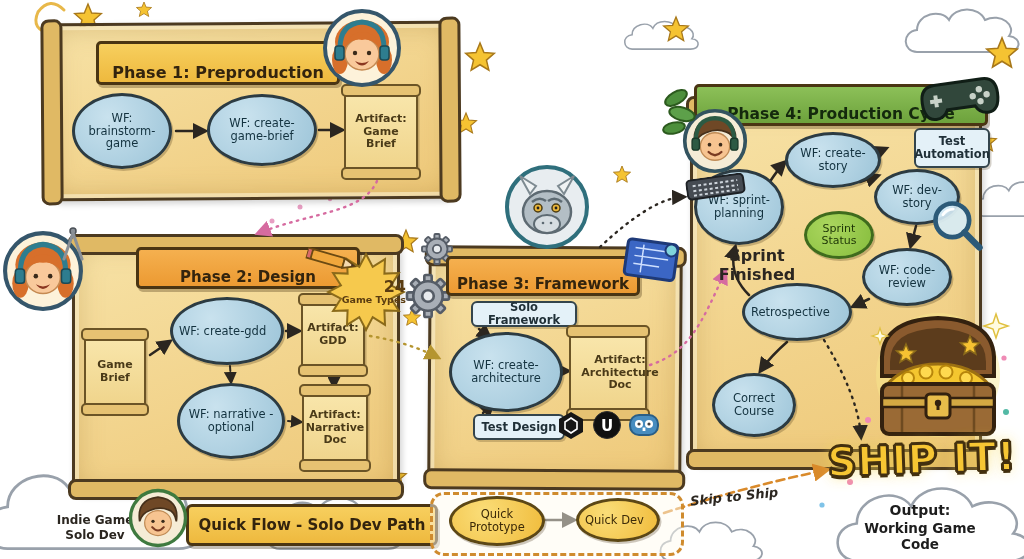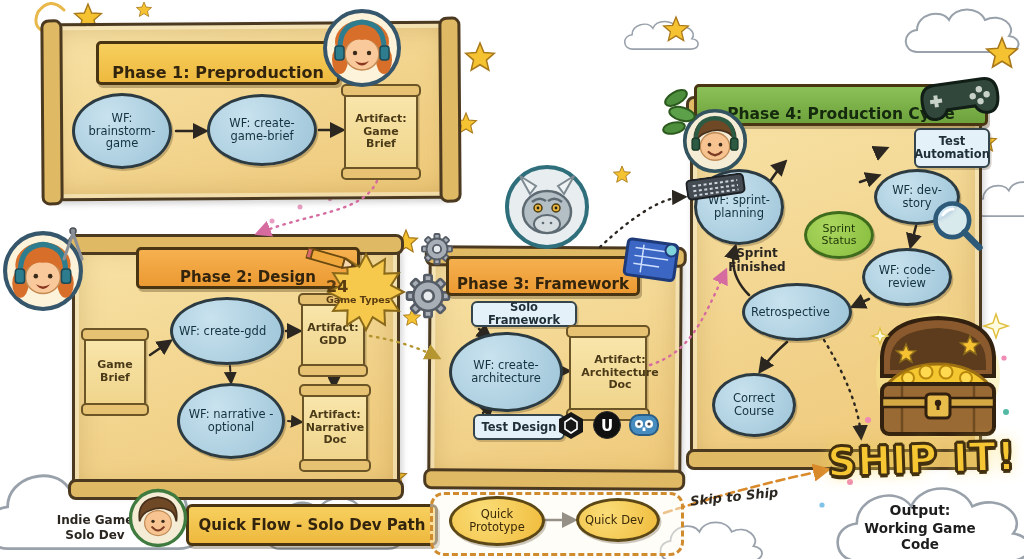--- a/index.html
+++ b/index.html
@@ -29,24 +29,24 @@
        background:linear-gradient(180deg,#f9e7ad,#efd389);border:2.5px solid #6b5426;border-radius:7px;
        font-weight:700;font-size:11px;line-height:1.15;color:#4a3a18;padding:10px 4px;box-sizing:border-box;
        box-shadow:1.5px 2px 0 rgba(60,40,10,.25);}
   .scr::before,.scr::after{content:"";position:absolute;left:-5px;right:-5px;height:9px;background:#e6c272;border:2.5px solid #6b5426;border-radius:5px;}
   .scr::before{top:-6px;} .scr::after{bottom:-6px;}
   .tbox{position:absolute;z-index:3;display:flex;align-items:center;justify-content:center;text-align:center;
         background:#e4f1f8;border:2.5px solid #33444c;border-radius:6px;font-weight:700;font-size:11.5px;line-height:1.1;
         color:#203038;padding:2px 4px;box-sizing:border-box;box-shadow:1.5px 2px 0 rgba(60,40,10,.22);margin-left:28px;}
   .icon{position:absolute;z-index:4;}
   .txt{position:absolute;z-index:4;}
-  .badge-txt{display:flex;flex-direction:column;align-items:flex-start;justify-content:center;z-index:5;text-align:center;}
+  .badge-txt{display:flex;flex-direction:column;align-items:flex-end;justify-content:center;z-index:5;text-align:center;}
   .badge-num{font-size:16px;font-weight:900;color:#5a3c10;line-height:1;}
   .badge-label{font-size:9.5px;font-weight:800;color:#5a3c10;line-height:1.05;}
-  .sprint-finished{font-size:12px;font-weight:700;color:#2b2620;text-align:center;line-height:1.2;}
+  .sprint-finished{font-size:16px;font-weight:700;color:#2b2620;text-align:center;line-height:1.2;}
   .ship-title{text-align:center;font-size:40px;font-weight:900;letter-spacing:1px;color:#f7c633;
               -webkit-text-stroke:2px #43300f;
               text-shadow:0 3px 0 #43300f,2px 0 0 #43300f,-2px 0 0 #43300f,0 -2px 0 #43300f,0 0 14px rgba(250,220,90,.9);
               transform:rotate(-2deg);z-index:5;}
   .output-txt{text-align:center;color:#1d1d1d;line-height:1.25;}
   .output-l1{font-size:14px;font-weight:800;}
   .output-l2{font-size:13.5px;font-weight:800;}
   .persona-txt{text-align:center;color:#2b2620;font-size:12px;font-weight:700;line-height:1.25;}
   .skip-label{font-size:13px;font-weight:700;font-style:italic;color:#2b2620;transform:rotate(-6deg);}
   .dashed-box{position:absolute;z-index:3;border:3px dashed #cf8b2e;border-radius:14px;background:rgba(255,252,240,.5);}
@@ -239,20 +239,23 @@
   </svg>
   <svg class="icon" style="left:628px;top:410px;" width="32" height="30" viewBox="0 0 32 30">
     <rect x="2" y="5" width="28" height="20" rx="9" fill="#478cbf" stroke="#2a5e86" stroke-width="2"></rect>
     <circle cx="11" cy="14" r="4" fill="#ffffff"></circle>
       <circle cx="21" cy="14" r="4" fill="#ffffff"></circle>
     <circle cx="11" cy="14" r="1.6" fill="#414042"></circle>
       <circle cx="21" cy="14" r="1.6" fill="#414042"></circle>
     <rect x="14.6" y="17.5" width="2.8" height="3.5" fill="#ffffff"></rect>
   </svg>
 
+  <div class="ell" style="left:785px;top:132px;width:96px;height:56px;">
+    <span>WF: create-story</span>
+  </div>
   <div class="tbox" style="left:886px;top:128px;width:76px;height:40px;">
     <span>Test Automation</span>
   </div>
   <div class="ell" style="left:694px;top:169px;width:90px;height:76px;">
     <span>WF: sprint-planning</span>
   </div>
   <div class="ell" style="left:874px;top:169px;width:86px;height:56px;">
     <span>WF: dev-story</span>
   </div>
   <div class="ell ell-green" style="left:804px;top:211px;width:70px;height:48px;font-size:11px;">

